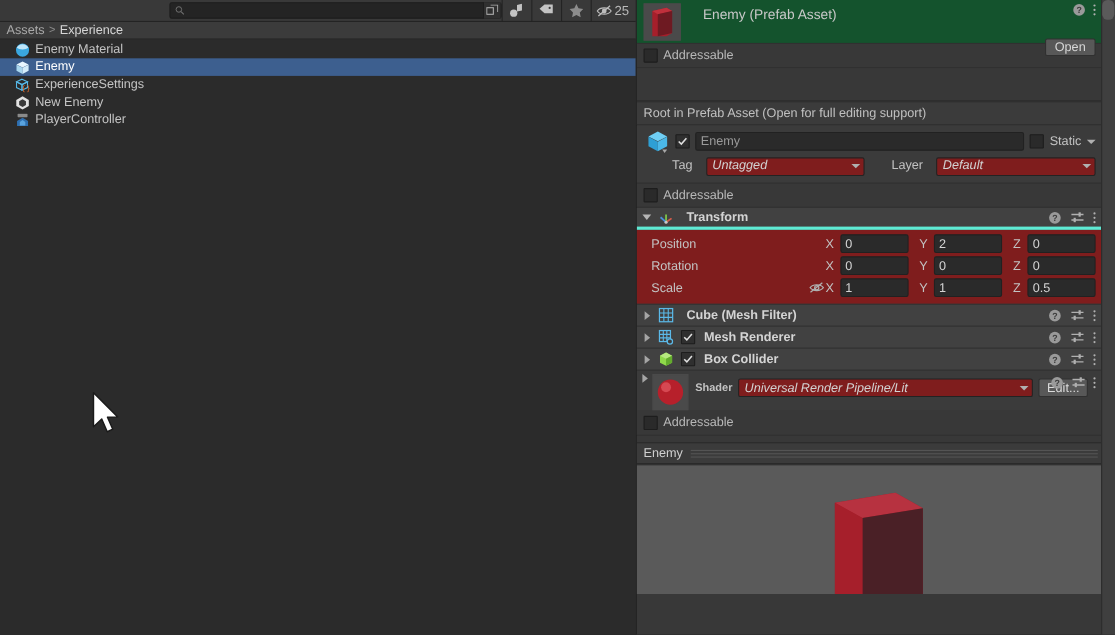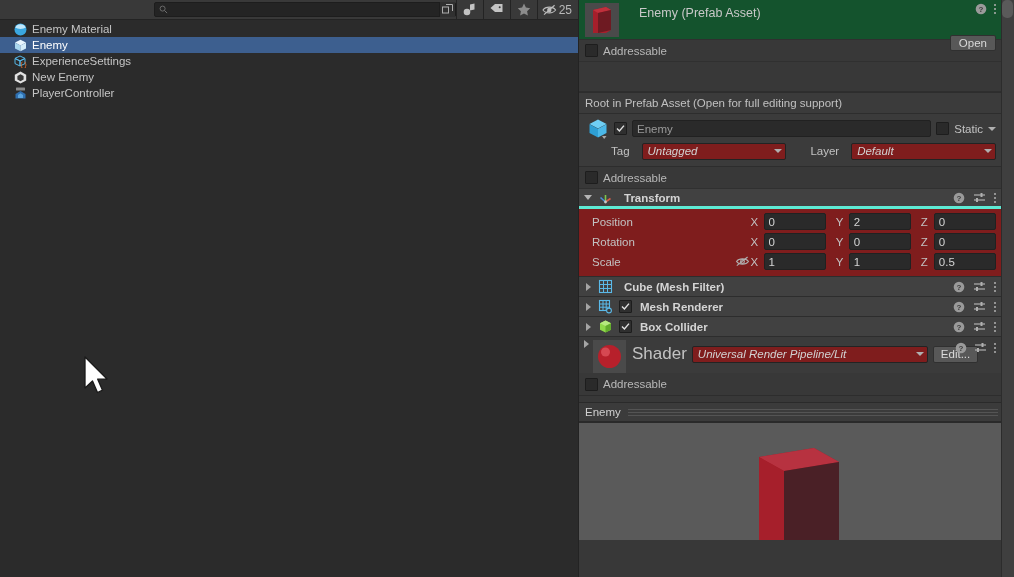--- a/index.html
+++ b/index.html
@@ -186,22 +186,22 @@
   .mat-block{ background:#3b3b3b; position:relative; border-bottom:1px solid #2d2d2d; }
   .mat-top{ display:flex; align-items:flex-start; padding:3px 0 0 0; position:relative;}
   .mat-fold{ width:14px; flex:0 0 14px; display:flex; align-items:flex-end; justify-content:center; padding-bottom:6px;}
   .mat-thumb{
     width:33px; height:33px; flex:0 0 33px; background:#4a4a4a;
     display:flex; align-items:center; justify-content:center; margin-right:6px;
   }
   .mat-right{ flex:1; }
   .mat-name{ color:#b4b4b4; font-size:12px; padding-top:2px; }
   .shader-row{ display:flex; align-items:center; gap:5px; margin-top:4px; }
-  .shader-lbl{ color:#c2c2c2; font-size:17px; }
-  .shader-dd{ width:236px; }
+  .shader-lbl{ color:#c2c2c2; font-size:10px;font-weight:bold; }
+  .shader-dd{ width:268px; }
   .edit-btn{
     height:17px; padding:0 7px; background:#585858;
     border:1px solid #303030; border-radius:2px;
     color:#dcdcdc; font-size:11.5px; display:flex; align-items:center;
   }
   .mat-icons{ position:absolute; right:6px; top:5px; display:flex; gap:7px; align-items:center; }
 
   
   .preview-bar{
     height:20px; background:#3b3b3b; display:flex; align-items:center;
@@ -262,20 +262,25 @@
     <div class="tb-count">
       <svg width="15" height="12" viewBox="0 0 15 12">
           <path d="M1 6 C3.5 2.2 11 2.2 13.6 6 C11 9.8 3.5 9.8 1 6 Z" fill="none" stroke="#bdbdbd" stroke-width="1.1"></path>
           <circle cx="7.3" cy="6" r="2.2" fill="#bdbdbd"></circle>
           <line x1="2" y1="10.6" x2="12.6" y2="1.2" stroke="#bdbdbd" stroke-width="1.2"></line>
         </svg>
       <span>25</span>
     </div>
   </div>
 
+  <div class="breadcrumb">
+    <span class="bc-root">Assets</span>
+    <span class="bc-sep">&gt;</span>
+    <span class="bc-cur">Experience</span>
+  </div>
 
   <div class="asset-list">
 
     <div class="asset-row">
       <svg class="asset-ico" viewBox="0 0 13 13">
           <circle cx="6.5" cy="6.5" r="6" fill="#3aa7e0"></circle>
           <path d="M1.2 4.5 A6 6 0 0 1 11.8 4.5 A6.4 3.2 0 0 1 1.2 4.5 Z" fill="#bfe6fa"></path>
         </svg>
       <span>Enemy Material</span>
     </div>

